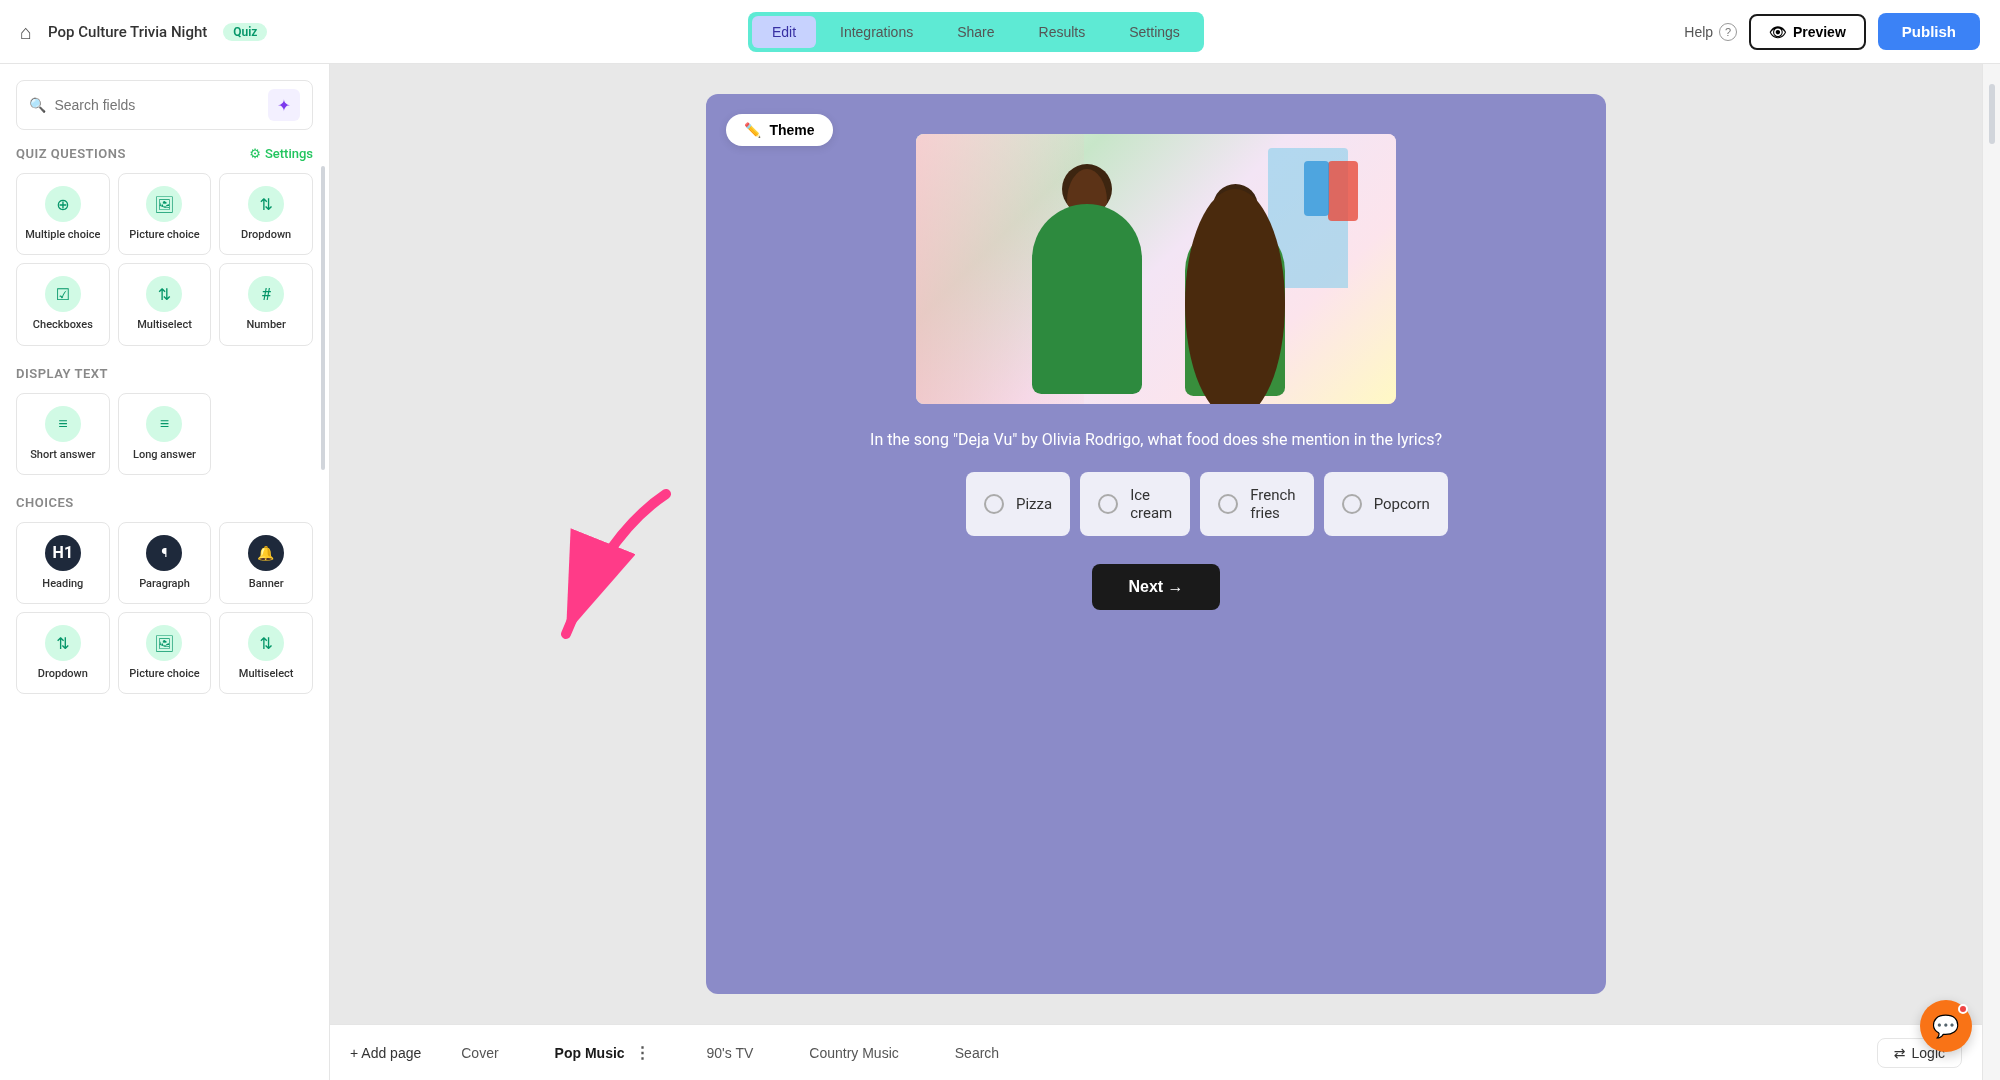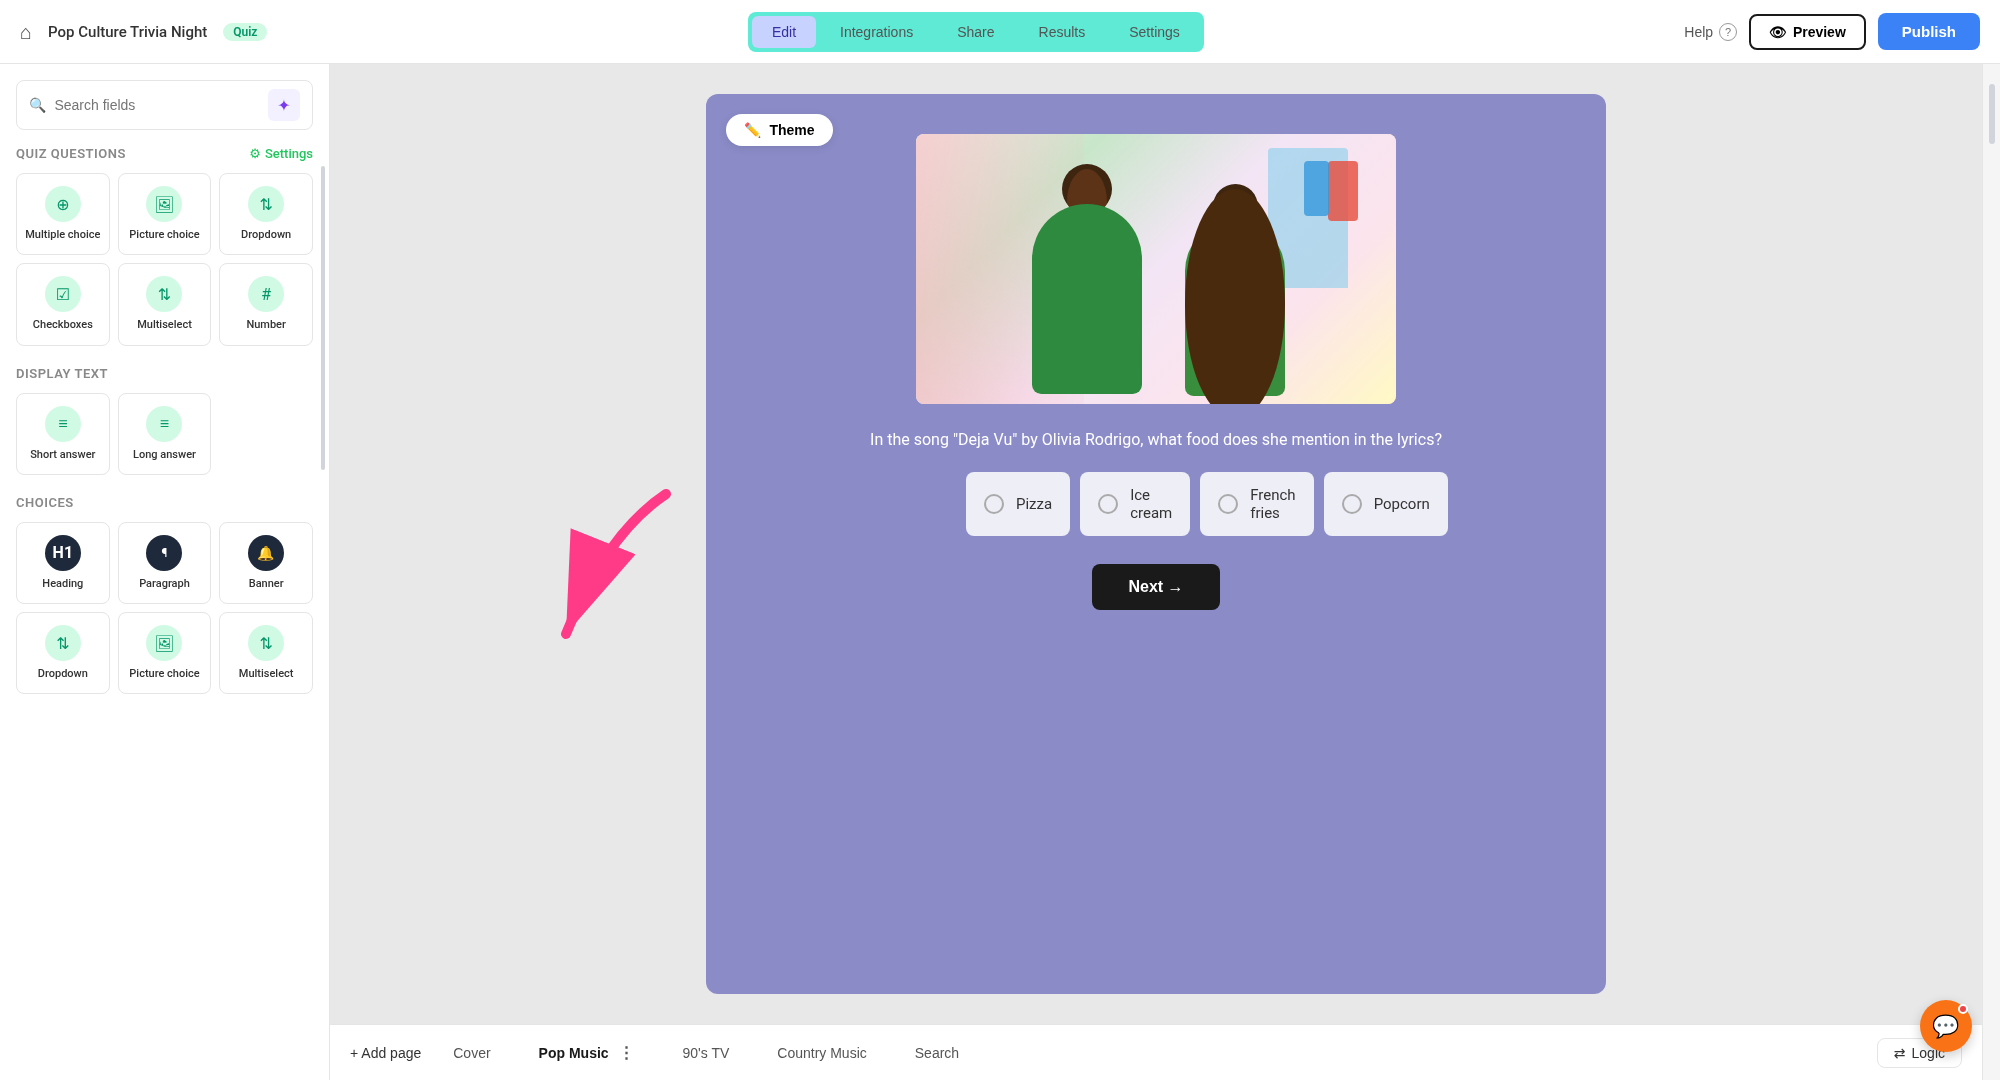--- a/index.html
+++ b/index.html
@@ -315,21 +315,21 @@
     }
 
     
     .bottom-bar {
       height: 56px;
       background: #fff;
       border-top: 1px solid #e5e5e5;
       display: flex;
       align-items: center;
       padding: 0 20px;
-      gap: 16px;
+      gap: 24px;
       flex-shrink: 0;
     }
     .add-page-btn {
       display: flex;
       align-items: center;
       gap: 6px;
       font-size: 14px;
       color: #333;
       font-weight: 500;
       cursor: pointer;

